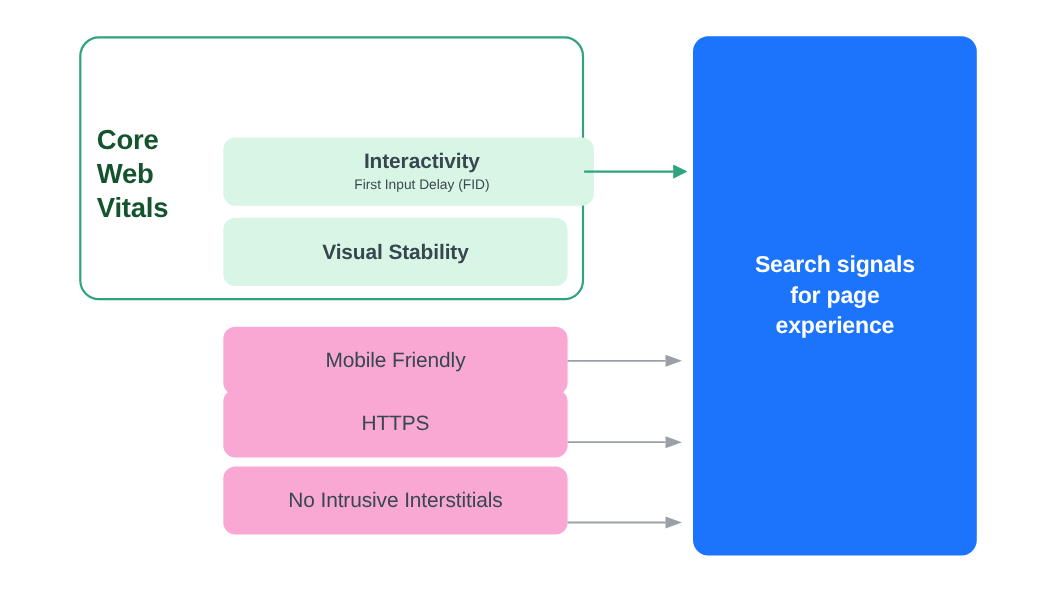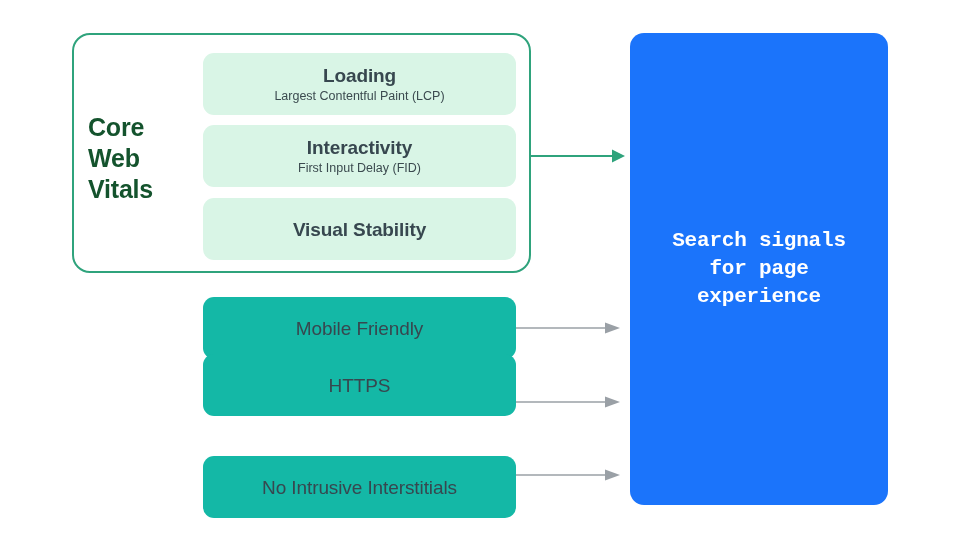--- a/index.html
+++ b/index.html
@@ -64,44 +64,44 @@
     line-height: 23px;
     letter-spacing: -0.1px;
   }
   .metric-sub {
     color: #3B4A4F;
     font-size: 12.5px;
     line-height: 17px;
     margin-top: 1px;
   }
   #metric-0 { top: 53px; }
-  #metric-1 { top: 125px; }
+  #metric-1 { top: 125px; padding-left: 24px; }
   #metric-2 { top: 198px; text-align: center; }
 
   
   .signal-box {
     position: absolute;
     left: 203px;
     width: 313px;
     height: 62px;
-    background: #14b8a6;
+    background: #f9a8d4;
     border-radius: 11px;
     display: flex;
     align-items: center;
     justify-content: center;
   }
   .signal-label {
     color: #37474F;
     font-size: 19px;
     line-height: 23px;
     letter-spacing: -0.1px;
   }
   #signal-0 { top: 297px; }
   #signal-1 { top: 354px; align-items: center; }
-  #signal-2 { top: 456px; }
+  #signal-2 { top: 424px; }
 
   
   .arrow-svg {
     position: absolute;
     pointer-events: none;
   }
   #arrow-green { left: 520px; top: 140px; }
   #arrow-gray-0 { left: 510px; top: 314px; }
   #arrow-gray-1 { left: 510px; top: 388px; }
   #arrow-gray-2 { left: 510px; top: 461px; }
@@ -120,38 +120,33 @@
     justify-content: center;
   }
   .blue-panel-text {
     color: #ffffff;
     font-size: 21px;
     font-weight: bold;
     line-height: 28px;
     text-align: center;
     letter-spacing: -0.2px;
     white-space: pre-line;
-    font-family: Liberation Mono, monospace;
   }
 </style>
 </head>
 <body>
 
 <div id="canvas">
 
   <div class="cwv-container"></div>
 
   <div class="cwv-label">Core</div>
   <div class="cwv-label" style="top:174px;">Vitals</div>
   <div class="cwv-label" style="top:143px;">Web</div>
 
-  <div class="metric-box" id="metric-0">
-    <div class="metric-title">Loading</div>
-    <div class="metric-sub">Largest Contentful Paint (LCP)</div>
-  </div>
 
   <div class="metric-box" id="metric-1">
     <div class="metric-title">Interactivity</div>
     <div class="metric-sub">First Input Delay (FID)</div>
   </div>
 
   <div class="metric-box" id="metric-2">
     <div class="metric-title">Visual Stability</div>
   </div>
 

